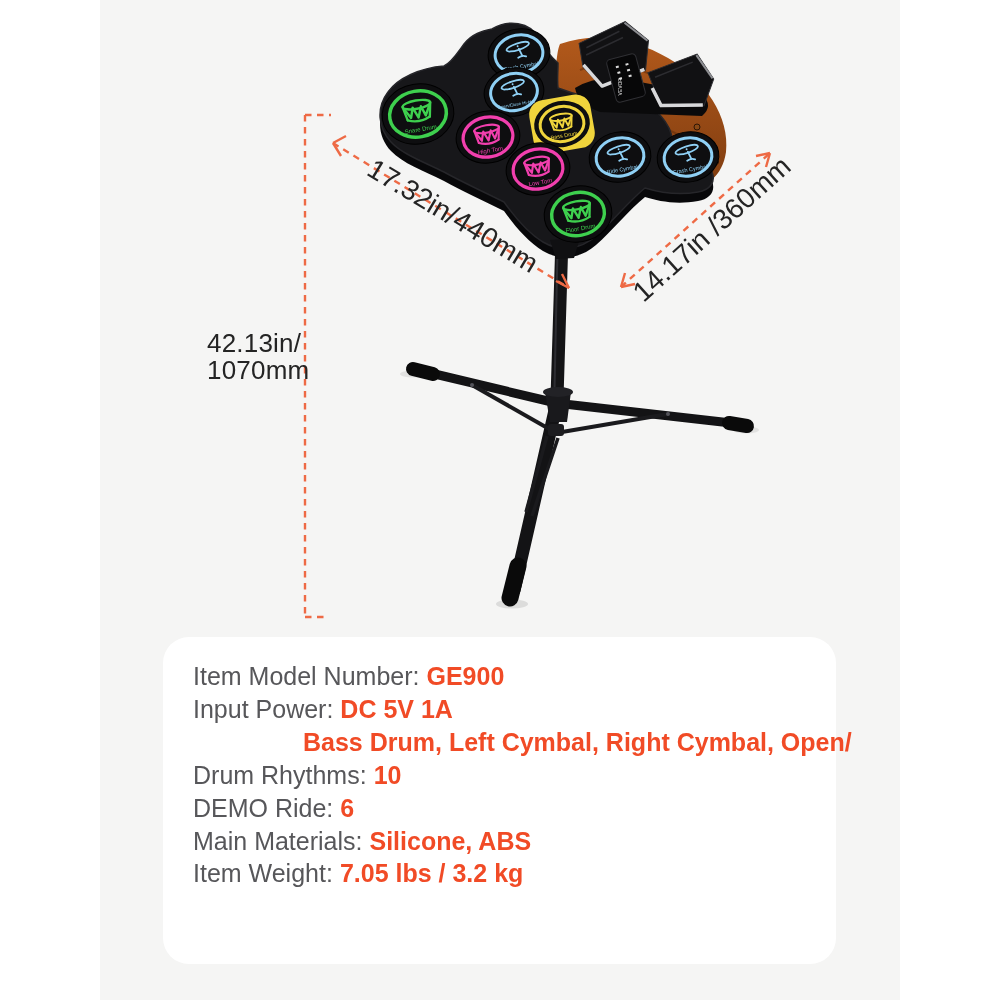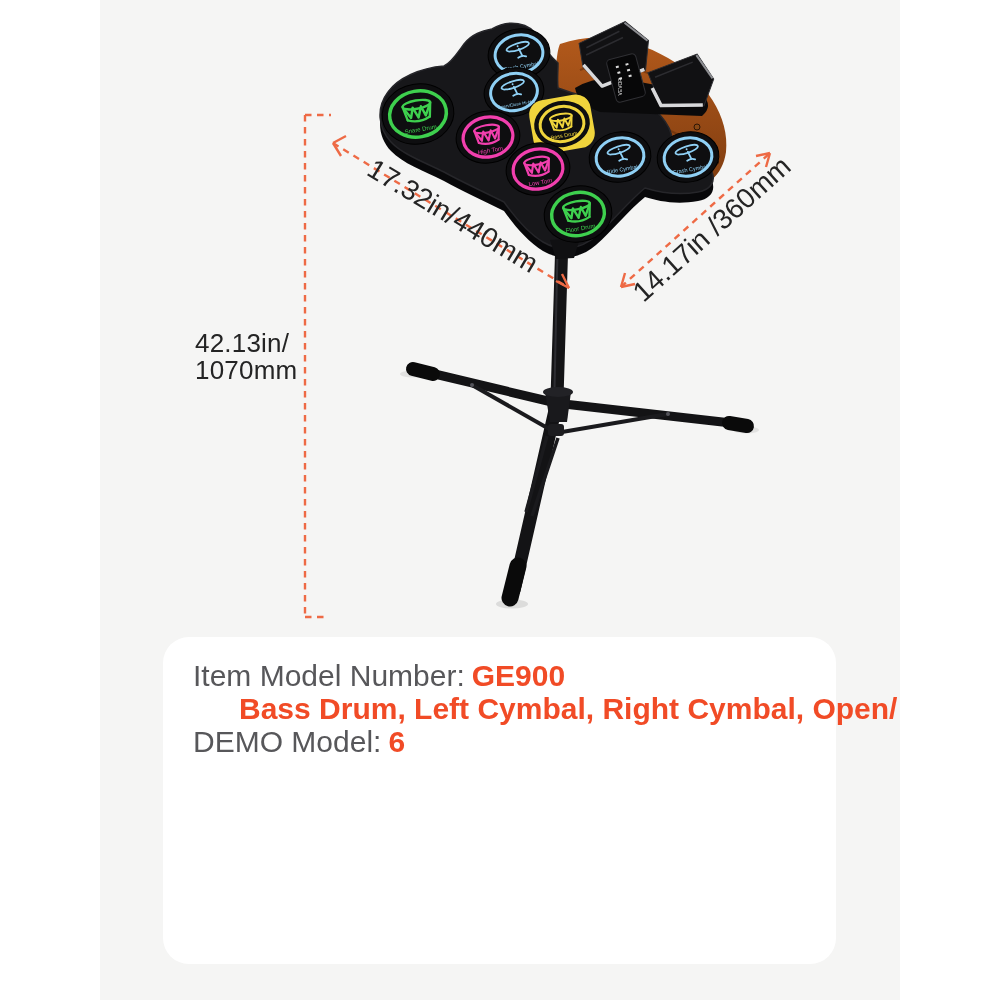--- a/index.html
+++ b/index.html
@@ -10,26 +10,26 @@
   .stage{
     position:absolute;left:100px;top:0;width:800px;height:1000px;
     background:#f5f5f4;
   }
   .product-svg{position:absolute;left:0;top:0;width:1000px;height:640px;}
   .spec-card{
     position:absolute;left:163px;top:637px;width:673px;height:327px;
     background:#ffffff;border-radius:26px;
   }
   .spec-lines{position:absolute;left:30px;top:23px;}
-  .spec-line{font-size:30px;line-height:32.9px;white-space:nowrap;}
+  .spec-line{font-size:25px;line-height:32.9px;white-space:nowrap;}
   .spec-line .lbl{color:#57575a;padding-right:7px;font-weight:400;}
   .spec-line .val{color:#f14b26;font-weight:700;}
-  .spec-line.indent{margin-left:46px;}
+  .spec-line.indent{margin-left:110px;}
   .dim-height{
-    position:absolute;left:195px;top:330px;font-size:26px;line-height:27px;
+    position:absolute;left:207px;top:330px;font-size:26px;line-height:27px;
     color:#242424;font-weight:500;letter-spacing:0.2px;
   }
 </style>
 </head>
 <body>
 
 <div class="stage"></div>
 
 <svg class="product-svg" viewBox="0 0 1000 640">
   <defs>
@@ -215,20 +215,32 @@
 <div class="dim-height">
   <div>42.13in/</div>
   <div>1070mm</div>
 </div>
 
 <div class="spec-card">
   <div class="spec-lines">
     <div class="spec-line">
       <span class="lbl">Item Model Number:</span><span class="val">GE900</span>
     </div>
+    <div class="spec-line">
+      <span class="lbl">Input Power:</span><span class="val">DC 5V 1A</span>
+    </div>
     <div class="spec-line indent">
       <span class="val">Bass Drum, Left Cymbal, Right Cymbal, Open/</span>
     </div>
     <div class="spec-line">
-      <span class="lbl">DEMO Model:</span><span class="val">6</span>
+      <span class="lbl">Drum Rhythms:</span><span class="val">10</span>
+    </div>
+    <div class="spec-line">
+      <span class="lbl">DEMO Ride:</span><span class="val">6</span>
+    </div>
+    <div class="spec-line">
+      <span class="lbl">Main Materials:</span><span class="val">Silicone, ABS</span>
+    </div>
+    <div class="spec-line">
+      <span class="lbl">Item Weight:</span><span class="val">7.05 lbs / 3.2 kg</span>
     </div>
   </div>
 </div>
 
 </body></html>

